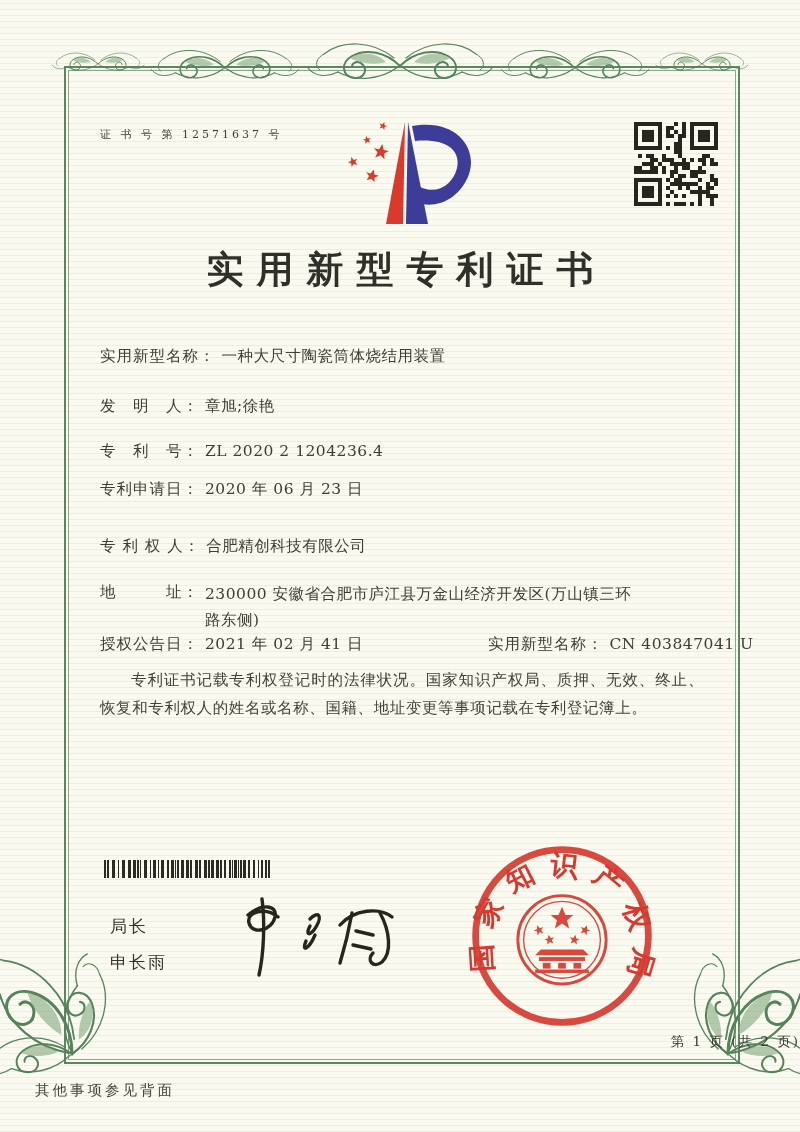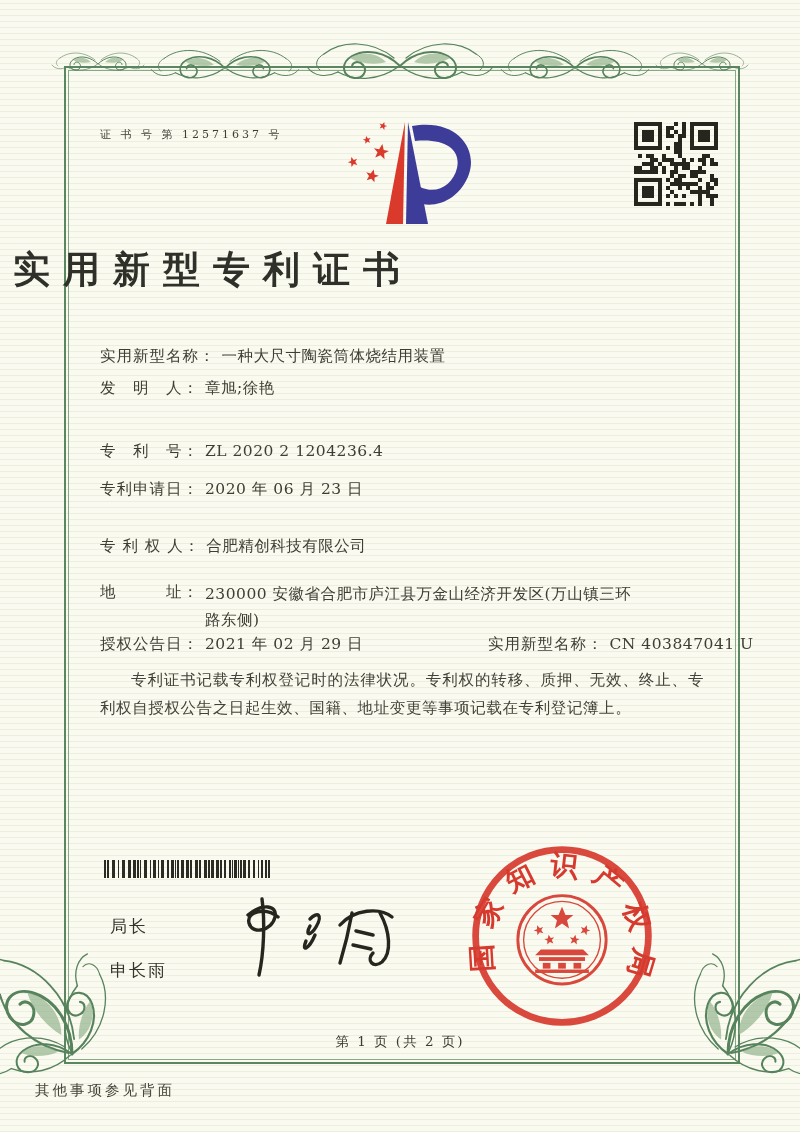--- a/index.html
+++ b/index.html
@@ -20,50 +20,50 @@
     content:"";position:absolute;inset:2px;border:1px solid #85a989;
   }
   .ornaments{position:absolute;left:0;top:0;width:800px;height:1132px;pointer-events:none;}
 
   .cert-no{position:absolute;left:100px;top:127px;font-size:11px;letter-spacing:3px;color:#3f3f37;}
 
   .logo{position:absolute;left:336px;top:110px;width:140px;height:128px;}
   .qr{position:absolute;left:634px;top:122px;width:88px;height:88px;}
 
   .title{
-    position:absolute;left:0;top:245px;width:100%;text-align:left;
+    position:absolute;left:0;top:245px;width:100%;text-align:center;
     font-size:37px;font-weight:600;letter-spacing:13px;color:#30302a;text-indent:13px;
   }
 
   .fields{position:absolute;left:100px;top:346px;width:612px;font-size:15.5px;color:#3e3e34;}
   .fields .row{position:absolute;left:0;white-space:nowrap;}
   .fields .lbl{letter-spacing:1px;}
   .fields .val{margin-left:6px;letter-spacing:.5px;}
   .fields .addr{display:inline-block;white-space:normal;width:432px;vertical-align:top;line-height:1.65;}
   .fields .pair2{position:absolute;left:388px;top:0;white-space:nowrap;}
 
   .paras{
     position:absolute;left:100px;top:666px;width:604px;
     font-size:15.5px;line-height:1.82;letter-spacing:.6px;color:#43433a;text-align:justify;
   }
   .paras p{margin:0 0 4px 0;text-indent:2em;}
 
   .barcode{position:absolute;left:104px;top:860px;width:170px;height:18px;}
 
   .signer{position:absolute;left:110px;top:915px;font-size:17px;letter-spacing:2px;color:#35352d;}
-  .signer div{margin-bottom:21px;}
+  .signer div{margin-bottom:13px;}
   .signature{position:absolute;left:222px;top:891px;width:195px;height:100px;}
 
   .seal{position:absolute;left:466px;top:840px;width:192px;height:192px;}
   .seal-date{
     position:absolute;left:466px;top:979px;width:192px;text-align:center;
     font-size:17px;letter-spacing:1px;color:#2c2c26;
   }
 
-  .page-no{position:absolute;left:0;top:1033px;width:100%;text-align:center;font-size:13.5px;letter-spacing:2px;color:#3c3c33;}
+  .page-no{position:absolute;left:0;top:1033px;width:100%;text-align:right;font-size:13.5px;letter-spacing:2px;color:#3c3c33;}
   .back-note{position:absolute;left:0;top:1081px;width:100%;text-align:left;font-size:14.5px;letter-spacing:3px;color:#45453a;padding-left:35px;}
 </style>
 </head>
 <body>
 
 <div class="page">
 
   <div class="frame"></div>
   <svg class="ornaments" viewBox="0 0 800 1132">
     <defs>
@@ -251,45 +251,45 @@
         <rect x="24" y="56" width="4" height="28" fill="#26261f"></rect>
         <rect x="8" y="64" width="12" height="12" fill="#26261f"></rect>
       </svg></div>
 
   <div class="title">实用新型专利证书</div>
 
   <div class="fields">
     <div class="row" style="top:0">
       <span class="lbl">实用新型名称：</span><span class="val">一种大尺寸陶瓷筒体烧结用装置</span>
     </div>
-    <div class="row" style="top:32px">
+    <div class="row" style="top:50px">
       <span class="lbl">发　明　人：</span><span class="val">章旭;徐艳</span>
     </div>
     <div class="row" style="top:95px">
       <span class="lbl">专　利　号：</span><span class="val">ZL 2020 2 1204236.4</span>
     </div>
     <div class="row" style="top:133px">
       <span class="lbl">专利申请日：</span><span class="val">2020 年 06 月 23 日</span>
     </div>
     <div class="row" style="top:190px">
       <span class="lbl">专 利 权 人：</span><span class="val">合肥精创科技有限公司</span>
     </div>
     <div class="row" style="top:236px">
       <span class="lbl">地　　　址：</span><span class="val addr">230000 安徽省合肥市庐江县万金山经济开发区(万山镇三环路东侧)</span>
     </div>
     <div class="row" style="top:288px">
-      <span class="lbl">授权公告日：</span><span class="val">2021 年 02 月 29 日</span>
+      <span class="lbl">授权公告日：</span><span class="val">2021 年 02 月 41 日</span>
       <span class="pair2">
         <span class="lbl">实用新型名称：</span><span class="val">CN 403847041 U</span>
       </span>
     </div>
   </div>
 
   <div class="paras">
-    <p>专利证书记载专利权登记时的法律状况。专利权的转移、质押、无效、终止、专利权自授权公告之日起生效、国籍、地址变更等事项记载在专利登记簿上。</p>
+    <p>专利证书记载专利权登记时的法律状况。国家知识产权局、质押、无效、终止、恢复和专利权人的姓名或名称、国籍、地址变更等事项记载在专利登记簿上。</p>
   </div>
 
   <div class="barcode" style="position: absolute;">
       <div style="position:absolute;left:0px;top:0;width:2px;height:100%;background:#2b2b24"></div>
       <div style="position:absolute;left:3px;top:0;width:2px;height:100%;background:#2b2b24"></div>
       <div style="position:absolute;left:8px;top:0;width:3px;height:100%;background:#2b2b24"></div>
       <div style="position:absolute;left:14px;top:0;width:1px;height:100%;background:#2b2b24"></div>
       <div style="position:absolute;left:18px;top:0;width:3px;height:100%;background:#2b2b24"></div>
       <div style="position:absolute;left:24px;top:0;width:3px;height:100%;background:#2b2b24"></div>
       <div style="position:absolute;left:29px;top:0;width:3px;height:100%;background:#2b2b24"></div>

